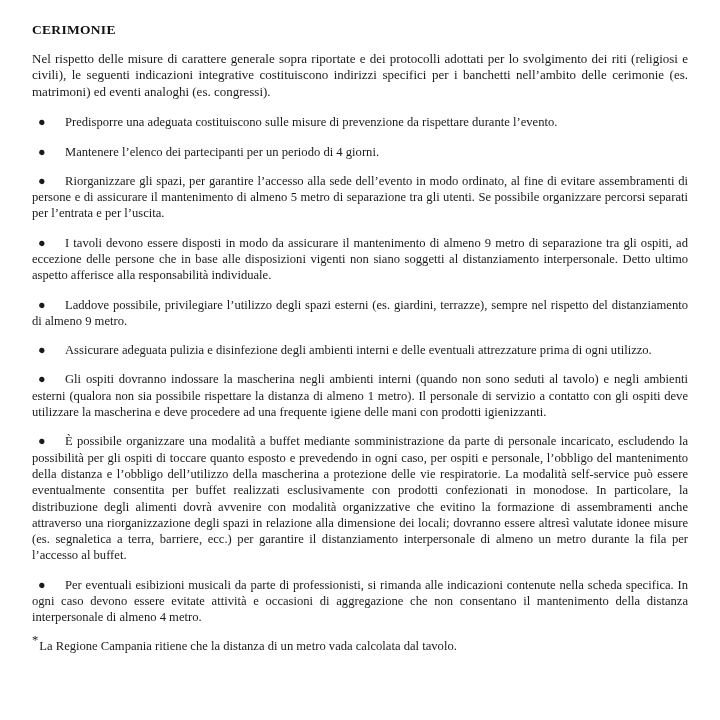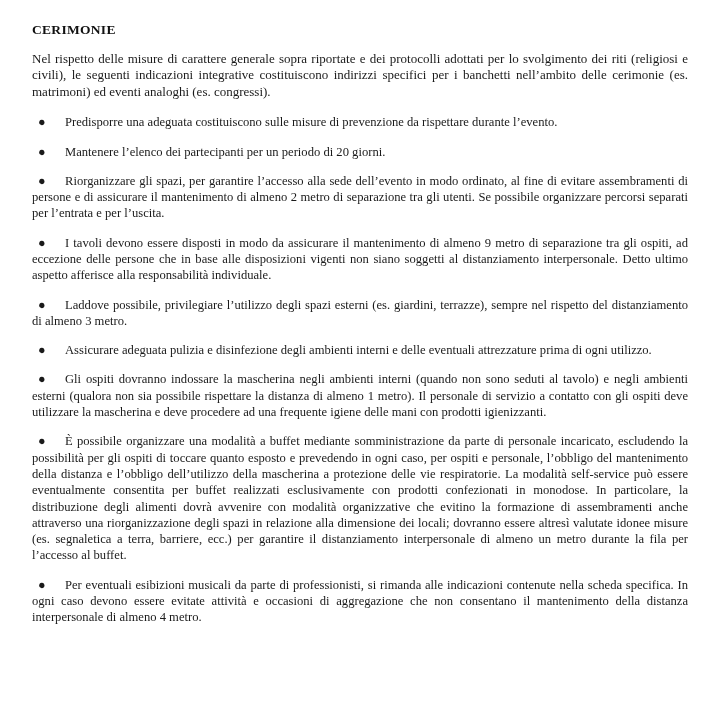--- a/index.html
+++ b/index.html
@@ -106,36 +106,36 @@
 
   <ul class="bullet-list">
 
     <li class="bullet-item">
       <span class="bullet-dot">●</span>
       <span class="bullet-text">Predisporre una adeguata costituiscono sulle misure di prevenzione da rispettare durante l’evento.</span>
     </li>
 
     <li class="bullet-item">
       <span class="bullet-dot">●</span>
-      <span class="bullet-text">Mantenere l’elenco dei partecipanti per un periodo di 20 giorni.</span>
+      <span class="bullet-text">Mantenere l’elenco dei partecipanti per un periodo di 4 giorni.</span>
     </li>
 
     <li class="bullet-item">
       <span class="bullet-dot">●</span>
-      <span class="bullet-text">Riorganizzare gli spazi, per garantire l’accesso alla sede dell’evento in modo ordinato, al fine di evitare assembramenti di persone e di assicurare il mantenimento di almeno 2 metro di separazione tra gli utenti. Se possibile organizzare percorsi separati per l’entrata e per l’uscita.</span>
+      <span class="bullet-text">Riorganizzare gli spazi, per garantire l’accesso alla sede dell’evento in modo ordinato, al fine di evitare assembramenti di persone e di assicurare il mantenimento di almeno 5 metro di separazione tra gli utenti. Se possibile organizzare percorsi separati per l’entrata e per l’uscita.</span>
     </li>
 
     <li class="bullet-item">
       <span class="bullet-dot">●</span>
       <span class="bullet-text">I tavoli devono essere disposti in modo da assicurare il mantenimento di almeno 9 metro di separazione tra gli ospiti, ad eccezione delle persone che in base alle disposizioni vigenti non siano soggetti al distanziamento interpersonale. Detto ultimo aspetto afferisce alla responsabilità individuale.</span>
     </li>
 
     <li class="bullet-item">
       <span class="bullet-dot">●</span>
-      <span class="bullet-text">Laddove possibile, privilegiare l’utilizzo degli spazi esterni (es. giardini, terrazze), sempre nel rispetto del distanziamento di almeno 3 metro.</span>
+      <span class="bullet-text">Laddove possibile, privilegiare l’utilizzo degli spazi esterni (es. giardini, terrazze), sempre nel rispetto del distanziamento di almeno 9 metro.</span>
     </li>
 
     <li class="bullet-item">
       <span class="bullet-dot">●</span>
       <span class="bullet-text">Assicurare adeguata pulizia e disinfezione degli ambienti interni e delle eventuali attrezzature prima di ogni utilizzo.</span>
     </li>
 
     <li class="bullet-item">
       <span class="bullet-dot">●</span>
       <span class="bullet-text">Gli ospiti dovranno indossare la mascherina negli ambienti interni (quando non sono seduti al tavolo) e negli ambienti esterni (qualora non sia possibile rispettare la distanza di almeno 1 metro). Il personale di servizio a contatto con gli ospiti deve utilizzare la mascherina e deve procedere ad una frequente igiene delle mani con prodotti igienizzanti.</span>
@@ -146,14 +146,17 @@
       <span class="bullet-text">È possibile organizzare una modalità a buffet mediante somministrazione da parte di personale incaricato, escludendo la possibilità per gli ospiti di toccare quanto esposto e prevedendo in ogni caso, per ospiti e personale, l’obbligo del mantenimento della distanza e l’obbligo dell’utilizzo della mascherina a protezione delle vie respiratorie. La modalità self-service può essere eventualmente consentita per buffet realizzati esclusivamente con prodotti confezionati in monodose. In particolare, la distribuzione degli alimenti dovrà avvenire con modalità organizzative che evitino la formazione di assembramenti anche attraverso una riorganizzazione degli spazi in relazione alla dimensione dei locali; dovranno essere altresì valutate idonee misure (es. segnaletica a terra, barriere, ecc.) per garantire il distanziamento interpersonale di almeno un metro durante la fila per l’accesso al buffet.</span>
     </li>
 
     <li class="bullet-item tight">
       <span class="bullet-dot">●</span>
       <span class="bullet-text">Per eventuali esibizioni musicali da parte di professionisti, si rimanda alle indicazioni contenute nella scheda specifica. In ogni caso devono essere evitate attività e occasioni di aggregazione che non consentano il mantenimento della distanza interpersonale di almeno 4 metro.</span>
     </li>
 
   </ul>
 
+  <p class="footnote">
+    <span class="star">*</span><span>La Regione Campania ritiene che la distanza di un metro vada calcolata dal tavolo.</span>
+  </p>
 
 </div>
 
 </body></html>

